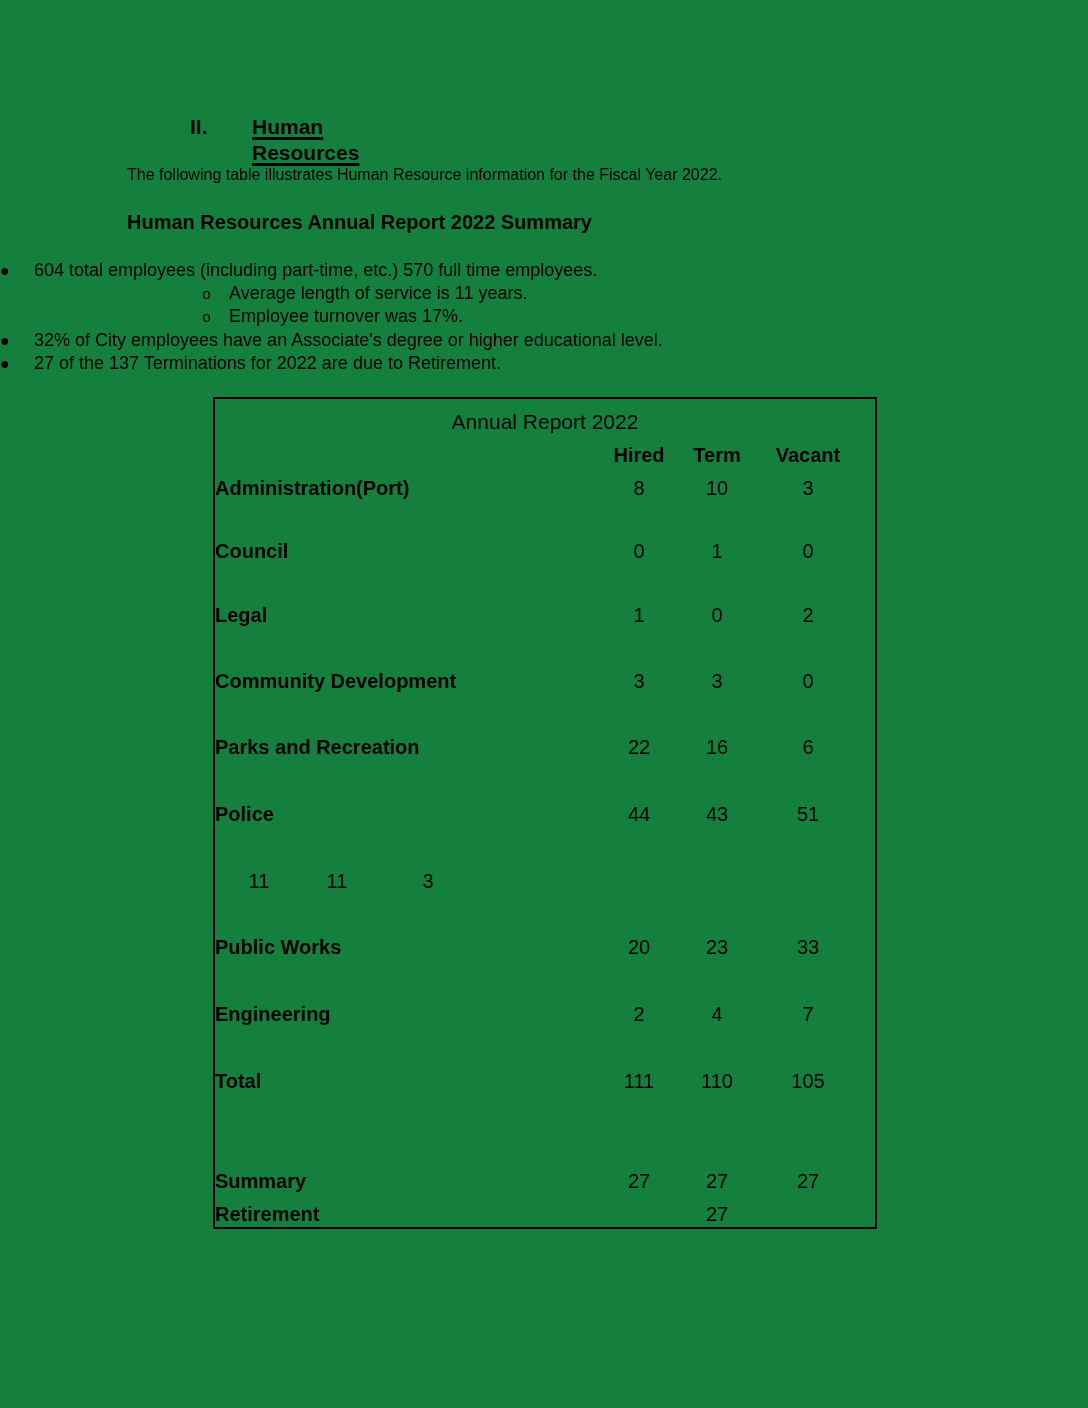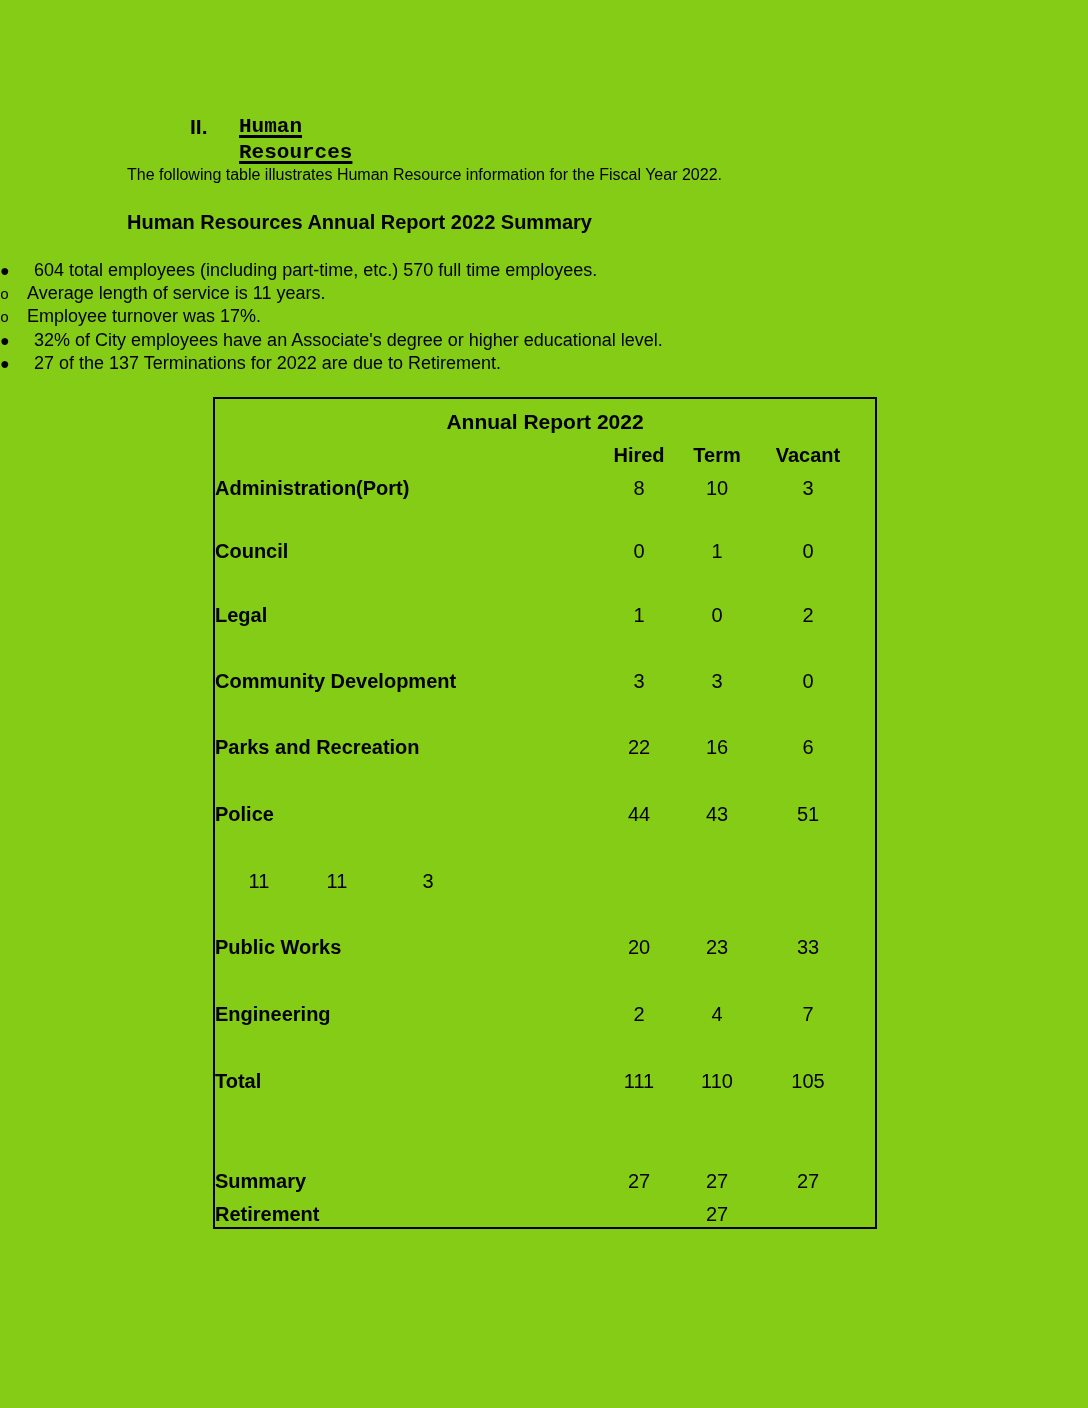--- a/index.html
+++ b/index.html
@@ -1,54 +1,54 @@
 <!DOCTYPE html>
 <html><head>
 <meta charset="utf-8">
 <style>
   html, body { margin: 0; padding: 0; background: #ffffff; }
   .page {
     position: relative;
     width: 1088px;
     height: 1408px;
-    background: #84cc16;
+    background: #15803d;
     color: #000000;
     font-family: "Liberation Sans", sans-serif;
     overflow: hidden;
   }
 
   
   .section-heading { position: absolute; top: 114px; left: 0; height: 28px; font-size: 21px; font-weight: bold; line-height: 26px; }
   .sec-num   { position: absolute; left: 190px; }
-  .sec-title { position: absolute; left: 239px; text-decoration: underline; text-decoration-thickness: 2.5px; text-underline-offset: 3px; font-family: Liberation Mono, monospace; }
+  .sec-title { position: absolute; left: 252px; text-decoration: underline; text-decoration-thickness: 2.5px; text-underline-offset: 3px; }
 
   
   .intro { position: absolute; top: 163px; left: 127px; font-size: 16px; line-height: 24px; }
 
   
   .summary-heading { position: absolute; top: 210px; left: 127px; font-size: 20px; font-weight: bold; line-height: 24px; }
 
   
   .bullets { position: absolute; top: 259px; left: 0; right: 0; font-size: 18px; }
   .bullet { position: relative; height: 23.2px; line-height: 23.2px; white-space: nowrap; }
   .bullet.l1 { }
-  .bullet.l2 { }
+  .bullet.l2 { margin-left: 202px; }
   .bullet.l1 .marker { display: inline-block; width: 34px; font-size: 16px; }
   .bullet.l2 .marker { display: inline-block; width: 27px; font-size: 15px; font-family: "Liberation Mono", monospace; }
 
   
   .table-box {
     position: absolute;
     left: 213px; top: 397px;
     width: 664px; height: 832px;
     border: 2.5px solid #000000;
     box-sizing: border-box;
     font-size: 20px;
   }
-  .t-title { position: absolute; top: 11px; left: 0; width: 100%; text-align: center; font-weight: bold; font-size: 21px; line-height: 24px; }
+  .t-title { position: absolute; top: 11px; left: 0; width: 100%; text-align: center; font-weight: normal; font-size: 21px; line-height: 24px; }
   .t-row { position: absolute; left: 0; width: 100%; display: flex; line-height: 24px; }
   .t-head .c-h { font-weight: bold; text-align: center; }
   .c-label { width: 380px; padding-left: 0; box-sizing: border-box; font-weight: bold; white-space: nowrap; }
   .col1 { width: 88px;  text-align: center; }
   .col2 { width: 68px;  text-align: center; }
   .col3 { width: 114px; text-align: center; }
 </style>
 </head>
 <body>
 

